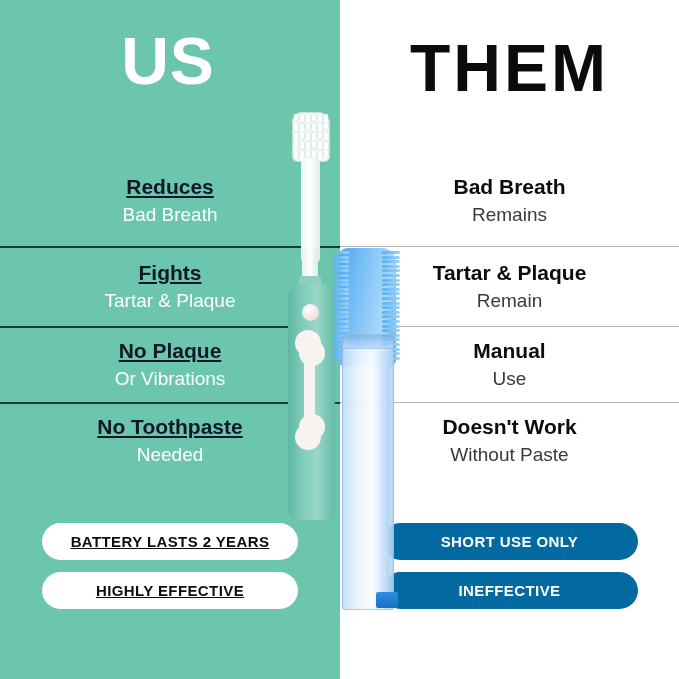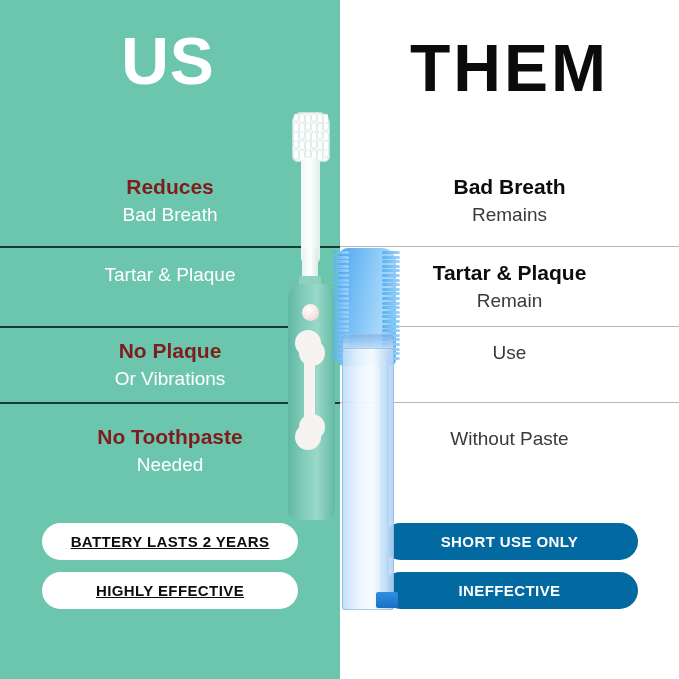--- a/index.html
+++ b/index.html
@@ -41,40 +41,40 @@
   
   .rows { position:absolute; left:0; width:100%; top:160px; }
   .row {
     position:relative;
     text-align:center;
     padding:10px 6px 12px 6px;
   }
   .row-title { font-size:21px; font-weight:700; line-height:1.25; }
   .row-sub   { font-size:19px; font-weight:400; line-height:1.3; margin-top:3px; }
 
-  #panel-us .row-title { color:#7f1d1d; }
+  #panel-us .row-title { color:#0f172a;text-decoration:underline; }
   #panel-us .row-sub   { color:#ffffff; }
   #panel-them .row-title { color:#0c0c0c; }
   #panel-them .row-sub   { color:#3a3a3a; }
 
   
   #panel-us .row + .row::before {
     content:""; position:absolute; left:0; top:0;
     width:100%; height:2px; background:#1b3b36;
   }
   #panel-them .row + .row::before {
     content:""; position:absolute; left:0; top:0;
     width:100%; height:1px; background:#b6b6b6;
   }
 
   
   .row.r1 { height:86px; padding-top:14px; }
   .row.r2 { height:80px; padding-top:14px; }
   .row.r3 { height:76px; padding-top:12px; }
-  .row.r4 { height:76px; padding-top:22px; }
+  .row.r4 { height:76px; padding-top:12px; }
 
   
   .pills { position:absolute; width:100%; top:523px; }
   .pill {
     margin:0 auto 12px auto;
     height:37px;
     border-radius:19px;
     display:flex; align-items:center; justify-content:center;
     font-size:15px; font-weight:700; letter-spacing:0.4px;
     white-space:nowrap;
@@ -186,20 +186,21 @@
     <div class="panel-header" id="header-us">US</div>
 
     <div class="rows">
 
       <div class="row r1">
         <div class="row-title">Reduces</div>
         <div class="row-sub">Bad Breath</div>
       </div>
 
       <div class="row r2">
+        <div class="row-title">Fights</div>
         <div class="row-sub">Tartar &amp; Plaque</div>
       </div>
 
       <div class="row r3">
         <div class="row-title">No Plaque</div>
         <div class="row-sub">Or Vibrations</div>
       </div>
 
       <div class="row r4">
         <div class="row-title">No Toothpaste</div>
@@ -225,24 +226,26 @@
         <div class="row-title">Bad Breath</div>
         <div class="row-sub">Remains</div>
       </div>
 
       <div class="row r2">
         <div class="row-title">Tartar &amp; Plaque</div>
         <div class="row-sub">Remain</div>
       </div>
 
       <div class="row r3">
+        <div class="row-title">Manual</div>
         <div class="row-sub">Use</div>
       </div>
 
       <div class="row r4">
+        <div class="row-title">Doesn't Work</div>
         <div class="row-sub">Without Paste</div>
       </div>
 
     </div>
 
     <div class="pills">
       <div class="pill pill-dark">SHORT USE ONLY</div>
       <div class="pill pill-dark">INEFFECTIVE</div>
     </div>
 

